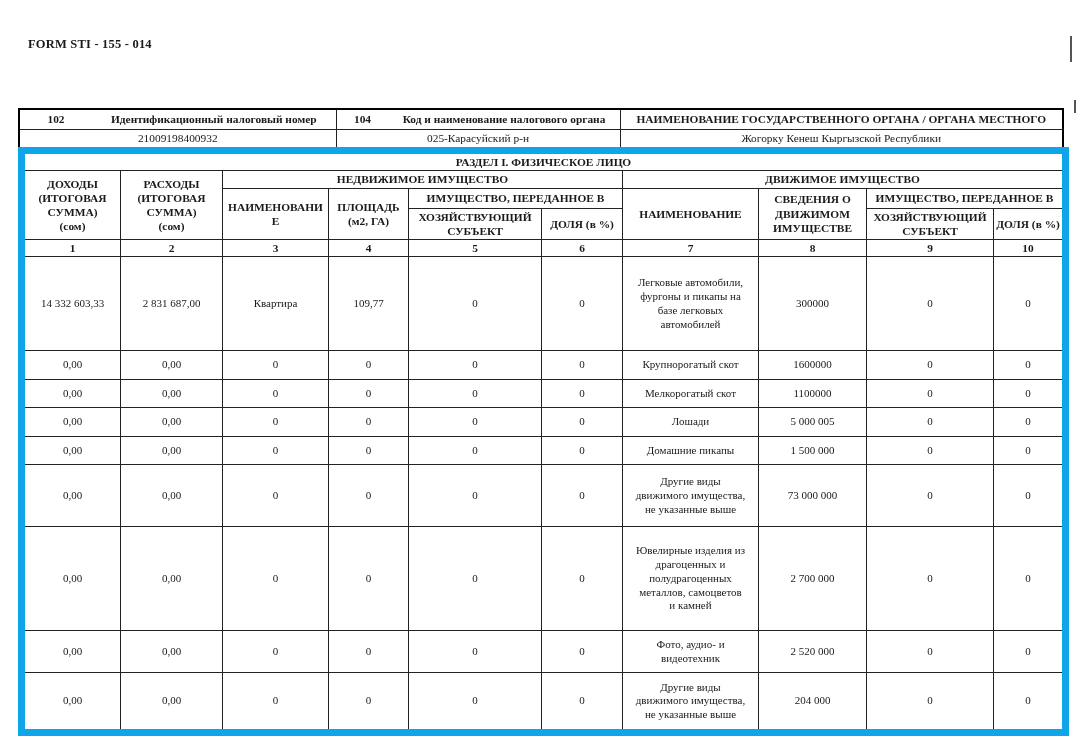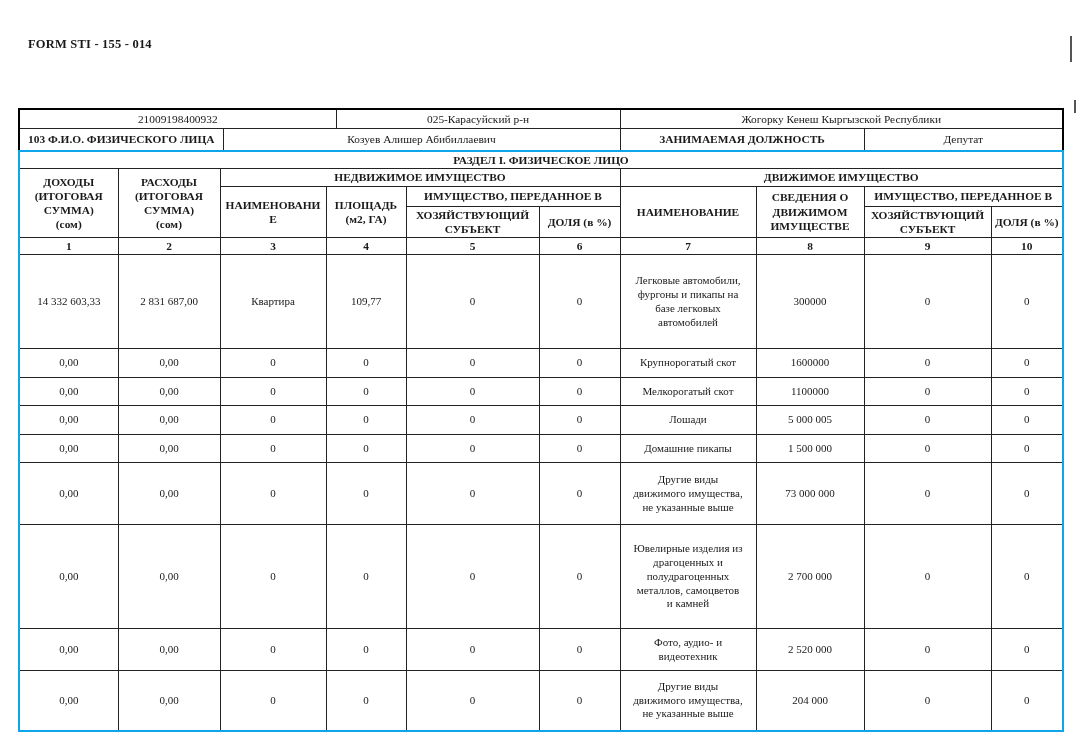--- a/index.html
+++ b/index.html
@@ -43,21 +43,21 @@
   .info-table tr.rb { height: 19px; }
   .info-table tr.rc { height: 23px; }
   .info-table td { font-size: 11.4px; }
   td.code-cell { padding: 0; }
   .cc { display: flex; align-items: center; width: 100%; height: 100%; }
   .cc .code { flex: none; text-align: center; font-weight: bold; }
   .cc .code.w1 { width: 72px; }
   .cc .code.w2 { width: 52px; }
   .cc .lab { flex: 1; text-align: center; font-weight: bold; }
 
-  .main-table { border: 2px solid #0ea5e9; margin-top: -2px; }
+  .main-table { border: 7px solid #0ea5e9; margin-top: -2px; }
   .main-table tr.sec { height: 16px; }
   .main-table tr.h1 { height: 16px; }
   .main-table tr.h2 { height: 20px; }
   .main-table tr.h3 { height: 28px; }
   .main-table tr.hn { height: 16px; }
   .main-table tr.r1 { height: 94px; }
   .main-table tr.r2 { height: 29px; }
   .main-table tr.r3 { height: 28px; }
   .main-table tr.r4 { height: 29px; }
   .main-table tr.r5 { height: 28px; }
@@ -80,30 +80,39 @@
 
     <table class="info-table">
       <colgroup>
         <col style="width:204px">
           <col style="width:113px">
           <col style="width:284px">
           <col style="width:244px">
           <col style="width:199px">
       </colgroup>
       <tbody>
+          <tr class="ra">
+        <td colspan="2" class="code-cell">
+          <div class="cc">
+            <span class="code w1">102</span>
+            <span class="lab">Идентификационный налоговый номер</span>
+          </div>
+        </td>
+        <td class="code-cell">
+          <div class="cc">
+            <span class="code w2">104</span>
+            <span class="lab">Код и наименование налогового органа</span>
+          </div>
+        </td>
+        <td colspan="2" class="hdr nowrap">НАИМЕНОВАНИЕ ГОСУДАРСТВЕННОГО ОРГАНА / ОРГАНА МЕСТНОГО</td>
+      </tr>
       <tr class="rb">
         <td colspan="2">21009198400932</td>
         <td>025-Карасуйский р-н</td>
         <td colspan="2">Жогорку Кенеш Кыргызской Республики</td>
-      </tr>
-      <tr class="rc">
-        <td class="hdr nowrap">103 Ф.И.О. ФИЗИЧЕСКОГО ЛИЦА</td>
-        <td colspan="2">Козуев Алишер Абибиллаевич</td>
-        <td class="hdr">ЗАНИМАЕМАЯ ДОЛЖНОСТЬ</td>
-        <td>Депутат</td>
       </tr>
     </tbody>
       </table>
 
     <table class="main-table">
       <colgroup>
         <col style="width:99px">
           <col style="width:102px">
           <col style="width:106px">
           <col style="width:80px">

